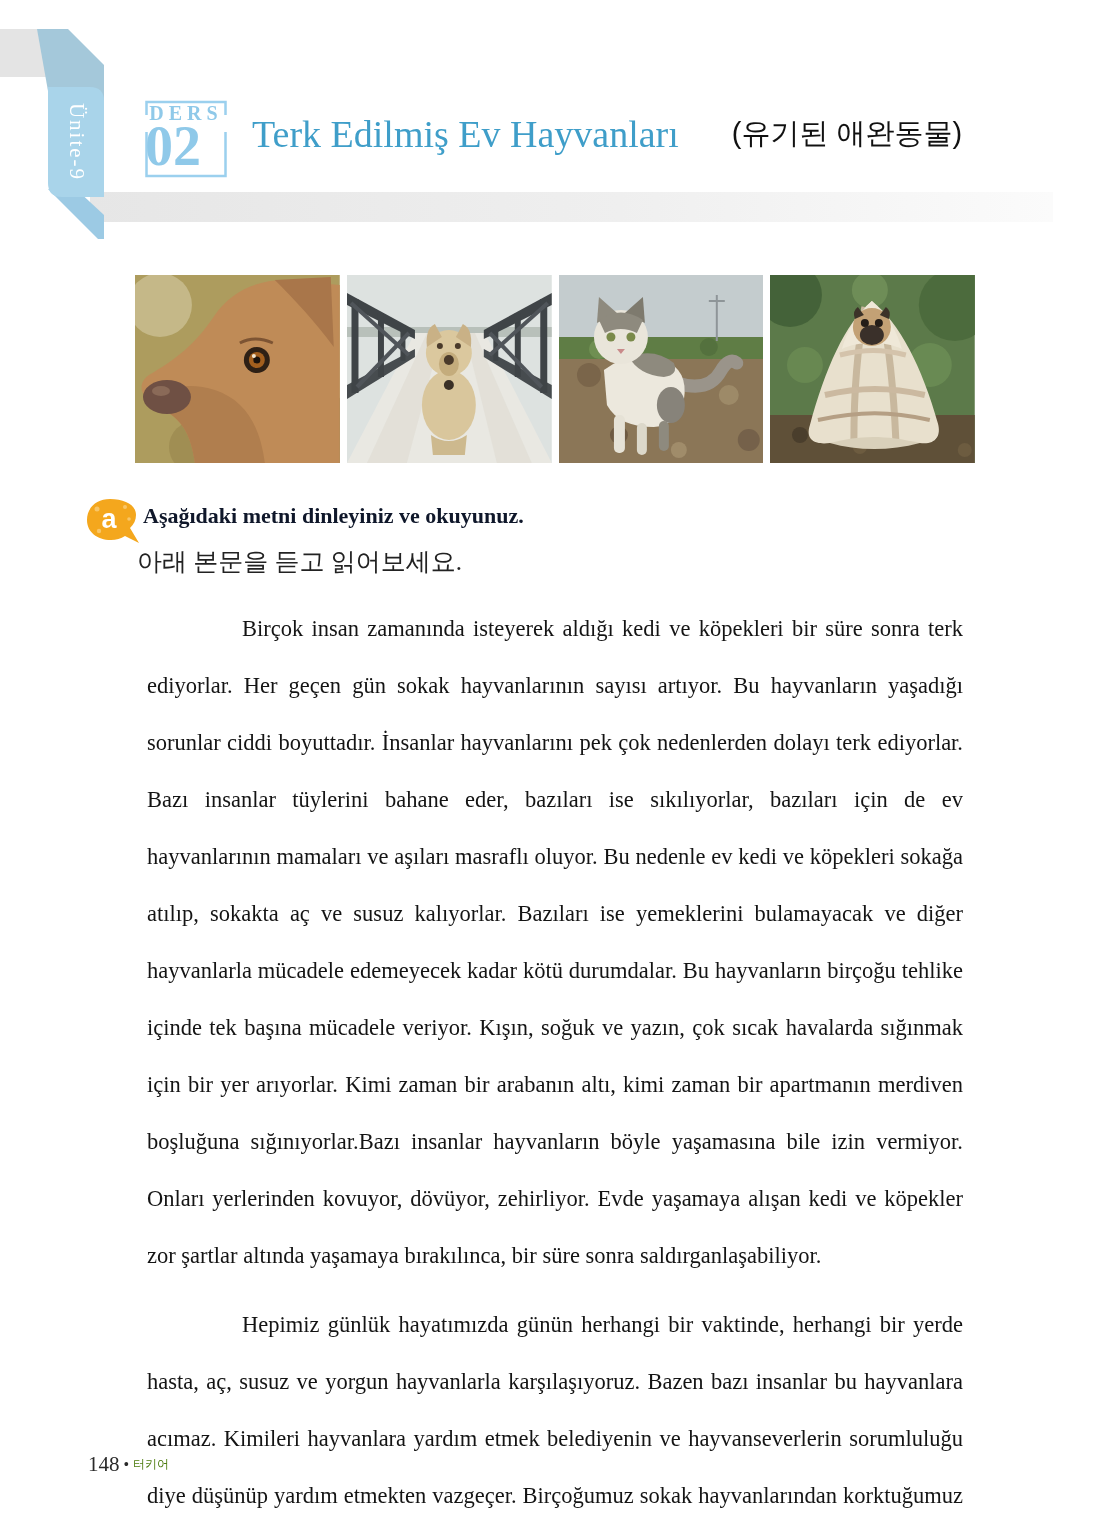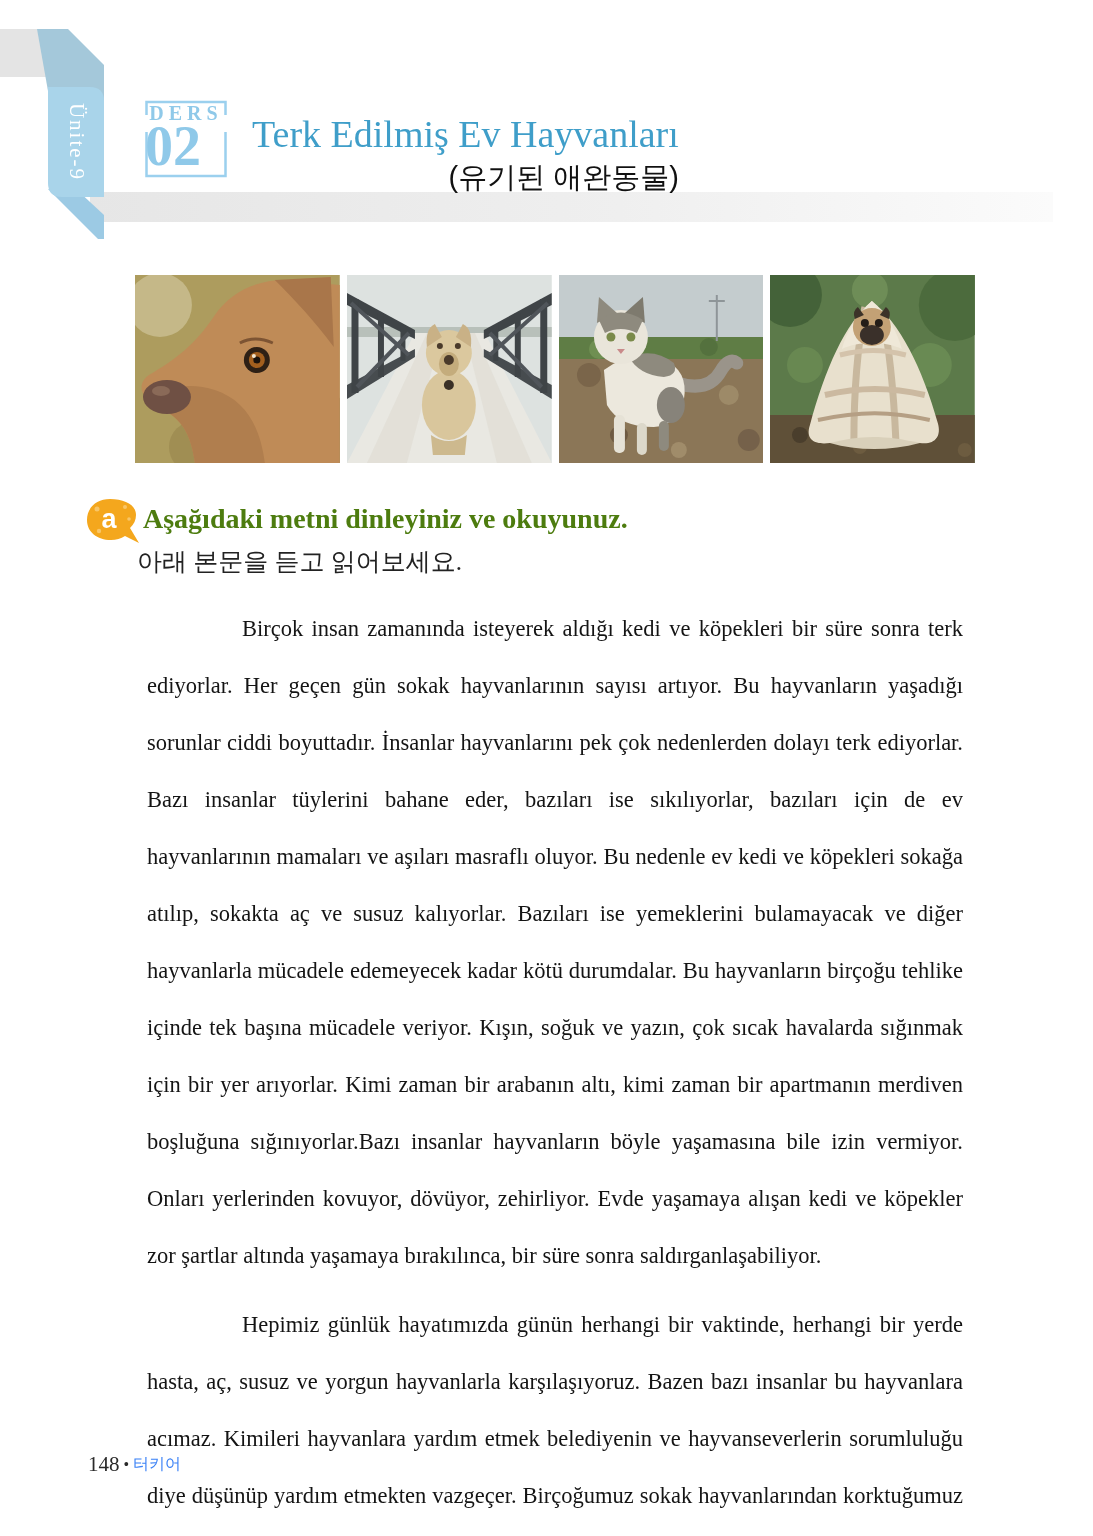--- a/index.html
+++ b/index.html
@@ -17,46 +17,46 @@
 
   
   .badge{position:absolute;left:145px;top:100px;width:82px;height:80px;z-index:2;}
   .badge svg.frame{position:absolute;left:0;top:0;}
   .badge .ders{position:absolute;top:2px;left:0;width:100%;text-align:center;
                font-size:20px;font-weight:bold;letter-spacing:5px;color:#8fc9e9;}
   .badge .num{position:absolute;top:18px;left:0;width:100%;
               font-size:56px;font-weight:bold;color:#8fc9e9;line-height:1;}
 
   
-  .title-row{position:absolute;left:252px;top:112px;display:flex;align-items:flex-end;gap:2px;z-index:2;white-space:nowrap;flex-direction:column;}
+  .title-row{position:absolute;left:252px;top:112px;display:flex;align-items:center;gap:15px;z-index:2;white-space:nowrap;}
   .title-tr{font-size:38px;color:#3f9ec9;font-family:"Liberation Serif",serif;}
   .title-kr{font-size:29px;color:#111;font-family:"Liberation Sans",sans-serif;margin-left:38px;}
 
   
   .photos{position:absolute;left:135px;top:275px;width:840px;height:188px;display:flex;gap:7px;}
   .photo{flex:1;overflow:hidden;}
   .photo svg{width:100%;height:100%;display:block;}
 
   
   .activity{position:absolute;left:85px;top:495px;width:920px;height:95px;}
   .activity .bubble{position:absolute;left:0;top:2px;width:56px;height:48px;}
-  .activity .inst-tr{position:absolute;left:58px;top:8px;font-size:28px;font-weight:bold;color:#4d7c0f;white-space:nowrap;}
+  .activity .inst-tr{position:absolute;left:58px;top:8px;font-size:22px;font-weight:bold;color:#0f172a;white-space:nowrap;}
   .activity .inst-kr{position:absolute;left:52px;top:50px;font-size:25px;color:#222;
                      font-family:"Liberation Serif",serif;white-space:nowrap;}
 
   
   .article{position:absolute;left:135px;top:588px;width:840px;font-size:22.5px;line-height:57px;
            text-align:justify;color:#141414;}
   .article p{margin:12px;text-indent:95px;}
 
   
   .footer{position:absolute;left:88px;top:1452px;display:flex;align-items:center;gap:4px;}
   .footer .pg{font-size:21px;color:#2a2a2a;}
   .footer .sep{font-size:16px;color:#2a2a2a;}
-  .footer .book{font-size:16px;color:#3b82f6;font-family:Liberation Serif, serif;}
+  .footer .book{font-size:12px;color:#4d7c0f;font-family:Liberation Serif, serif;}
 </style>
 </head>
 <body>
 
 <div class="page">
 
   <div class="top-gray-bar"></div>
   <div class="header-band"></div>
 
   <svg class="ribbon" viewBox="0 0 74 210">

